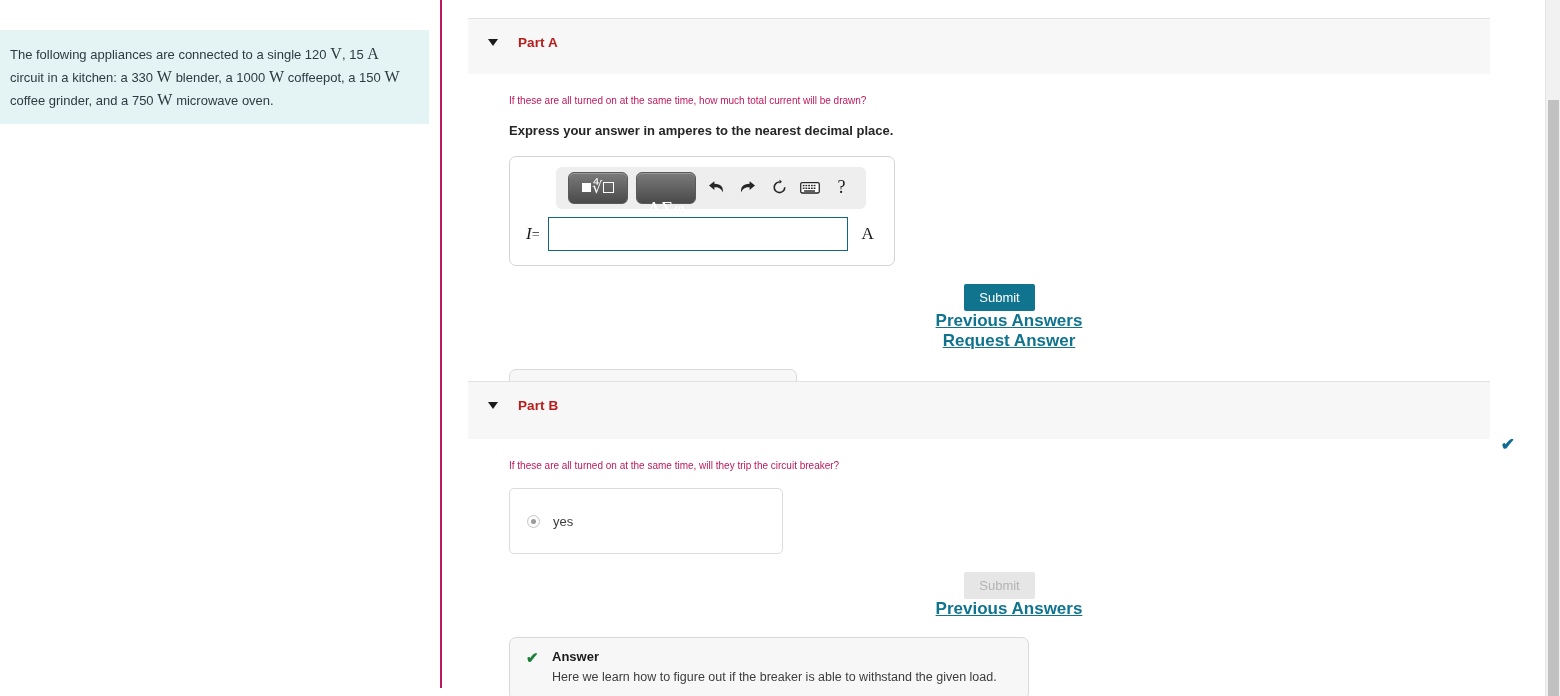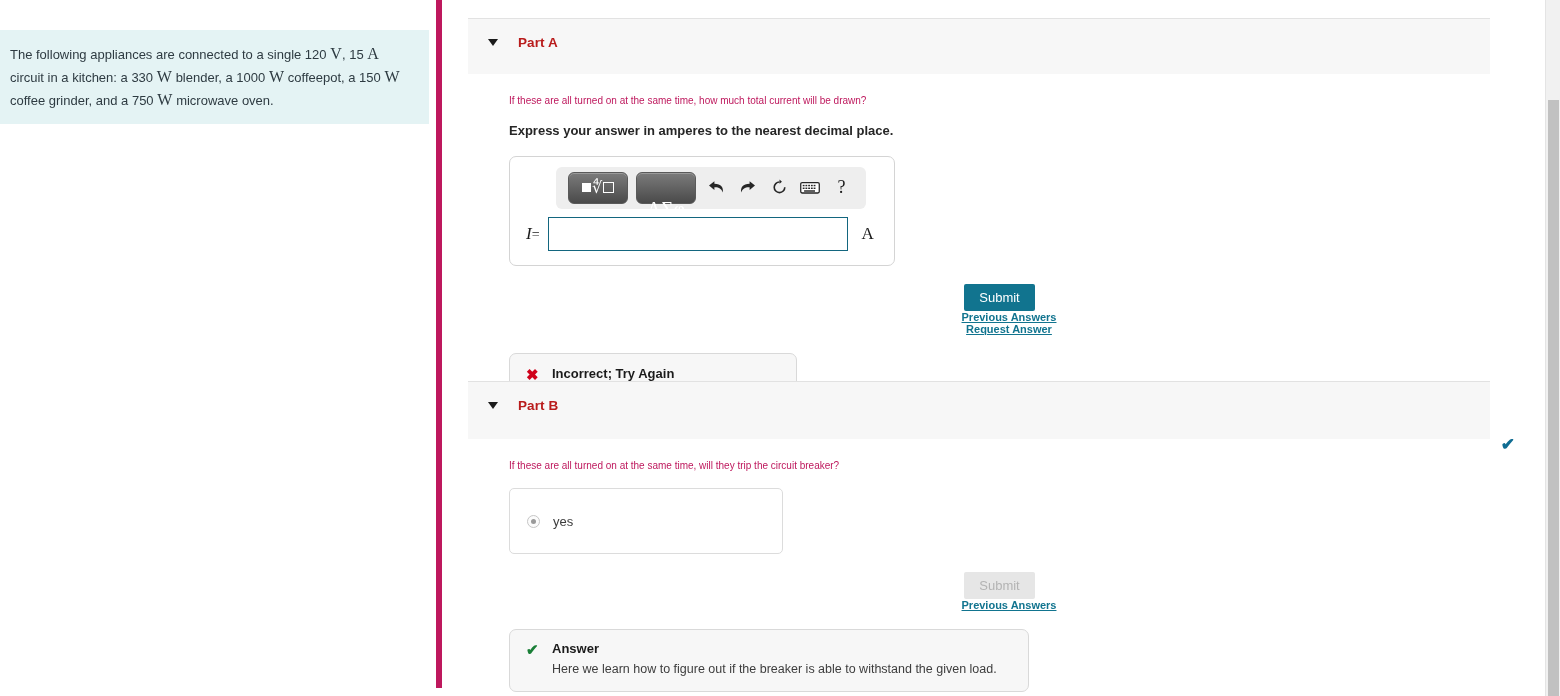--- a/index.html
+++ b/index.html
@@ -24,21 +24,21 @@
     height: 696px;
     position: relative;
   }
 
   
   #left-pane {
     width: 442px;
     flex: 0 0 442px;
     height: 688px;
     background: #ffffff;
-    border-right: 6px solid #be185d;
+    border-right: 2px solid #be185d;
     box-sizing: border-box;
     position: relative;
   }
   #problem-statement {
     position: absolute;
     left: 0;
     top: 30px;
     width: 429px;
     box-sizing: border-box;
     background: #e4f3f4;
@@ -266,21 +266,21 @@
     border-radius: 2px;
     cursor: pointer;
   }
   .btn-submit.disabled {
     background: #e6e6e6;
     color: #b3b3b3;
     cursor: default;
   }
   .link {
     color: #11748f;
-    font-size: 11px;
+    font-size: 17px;
     font-weight: bold;
     text-decoration: underline;
     margin-left: 19px;
     cursor: pointer;
   }
 
   
   .feedback {
     margin-top: 18px;
     box-sizing: border-box;

